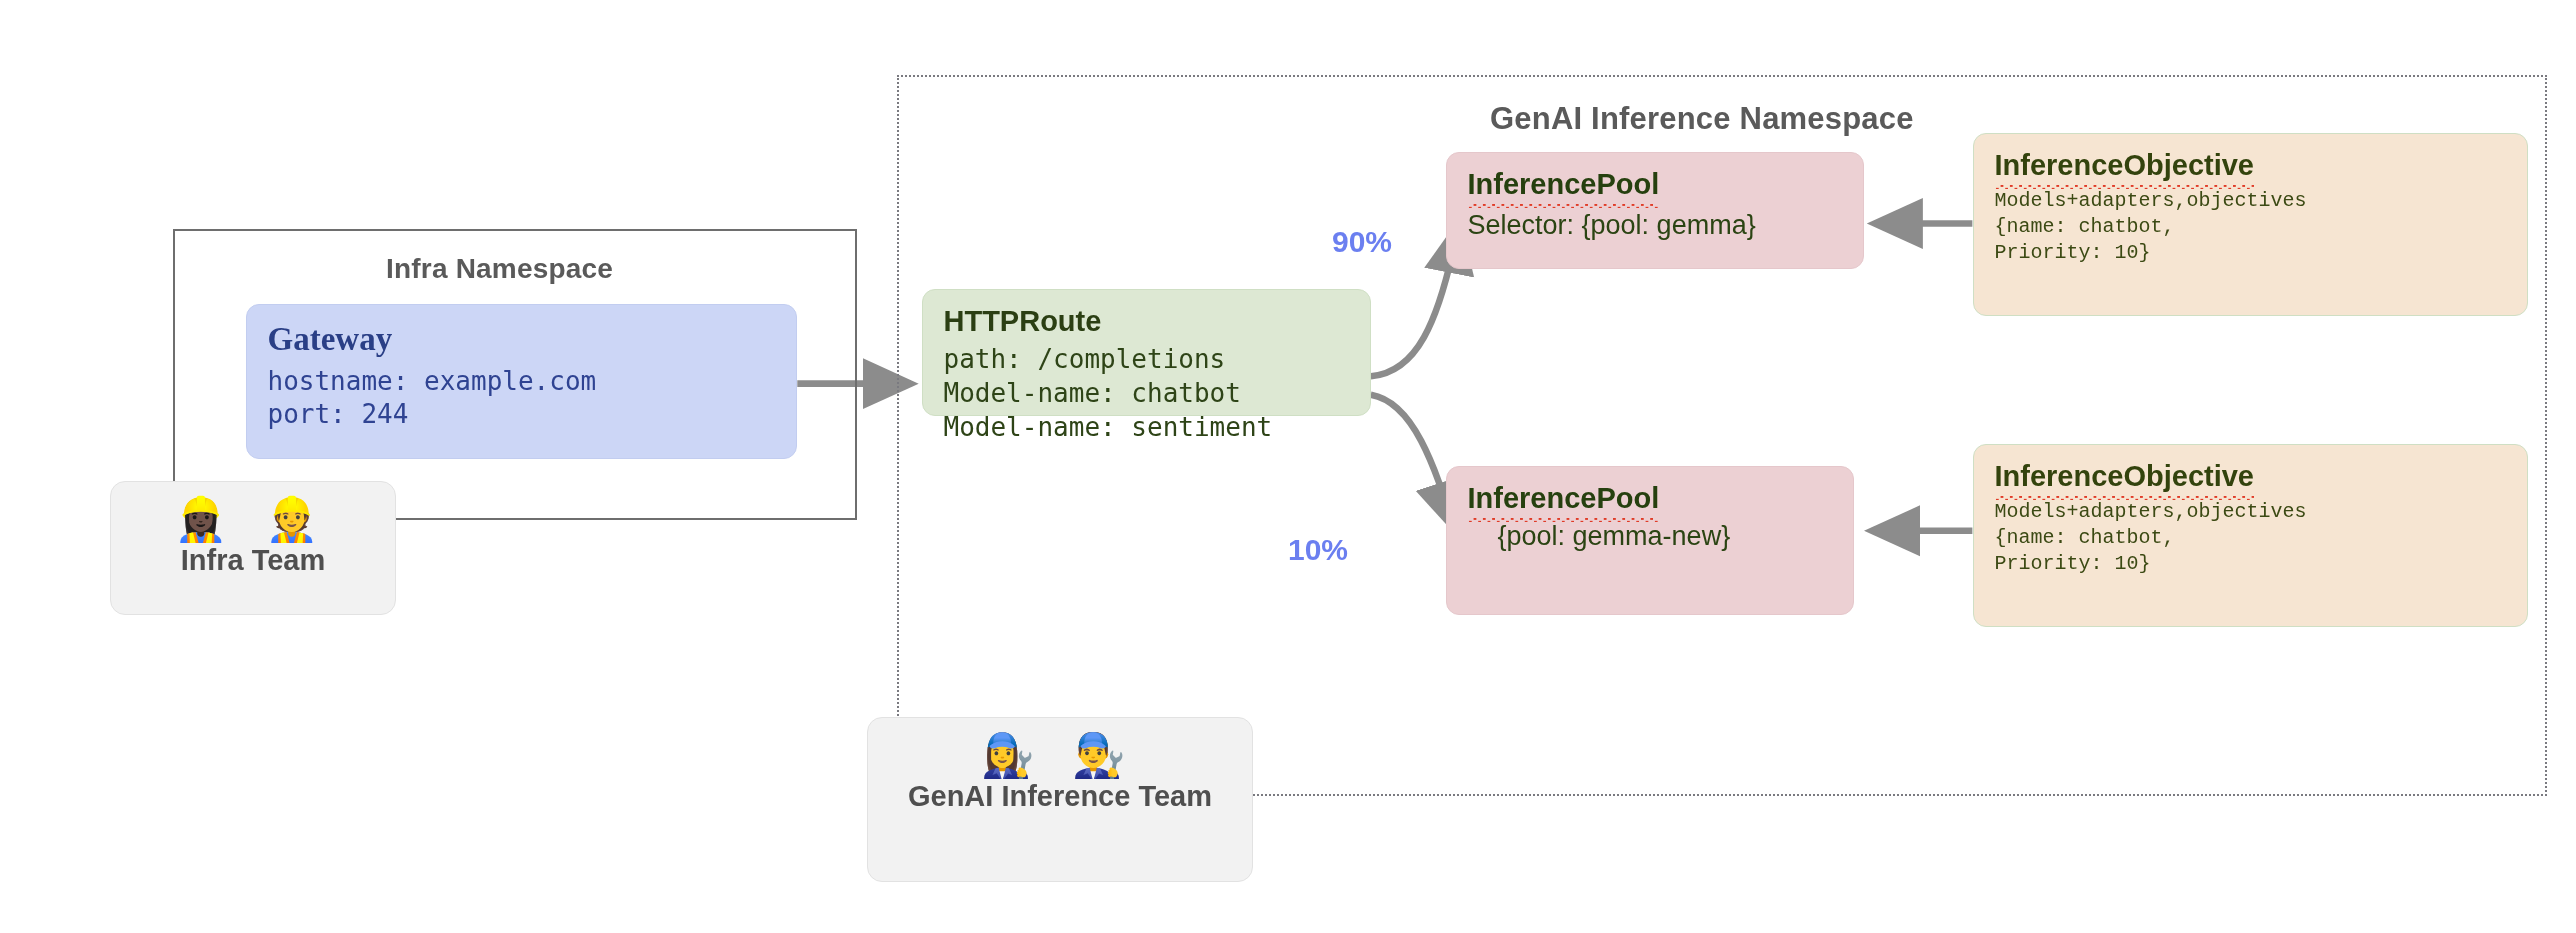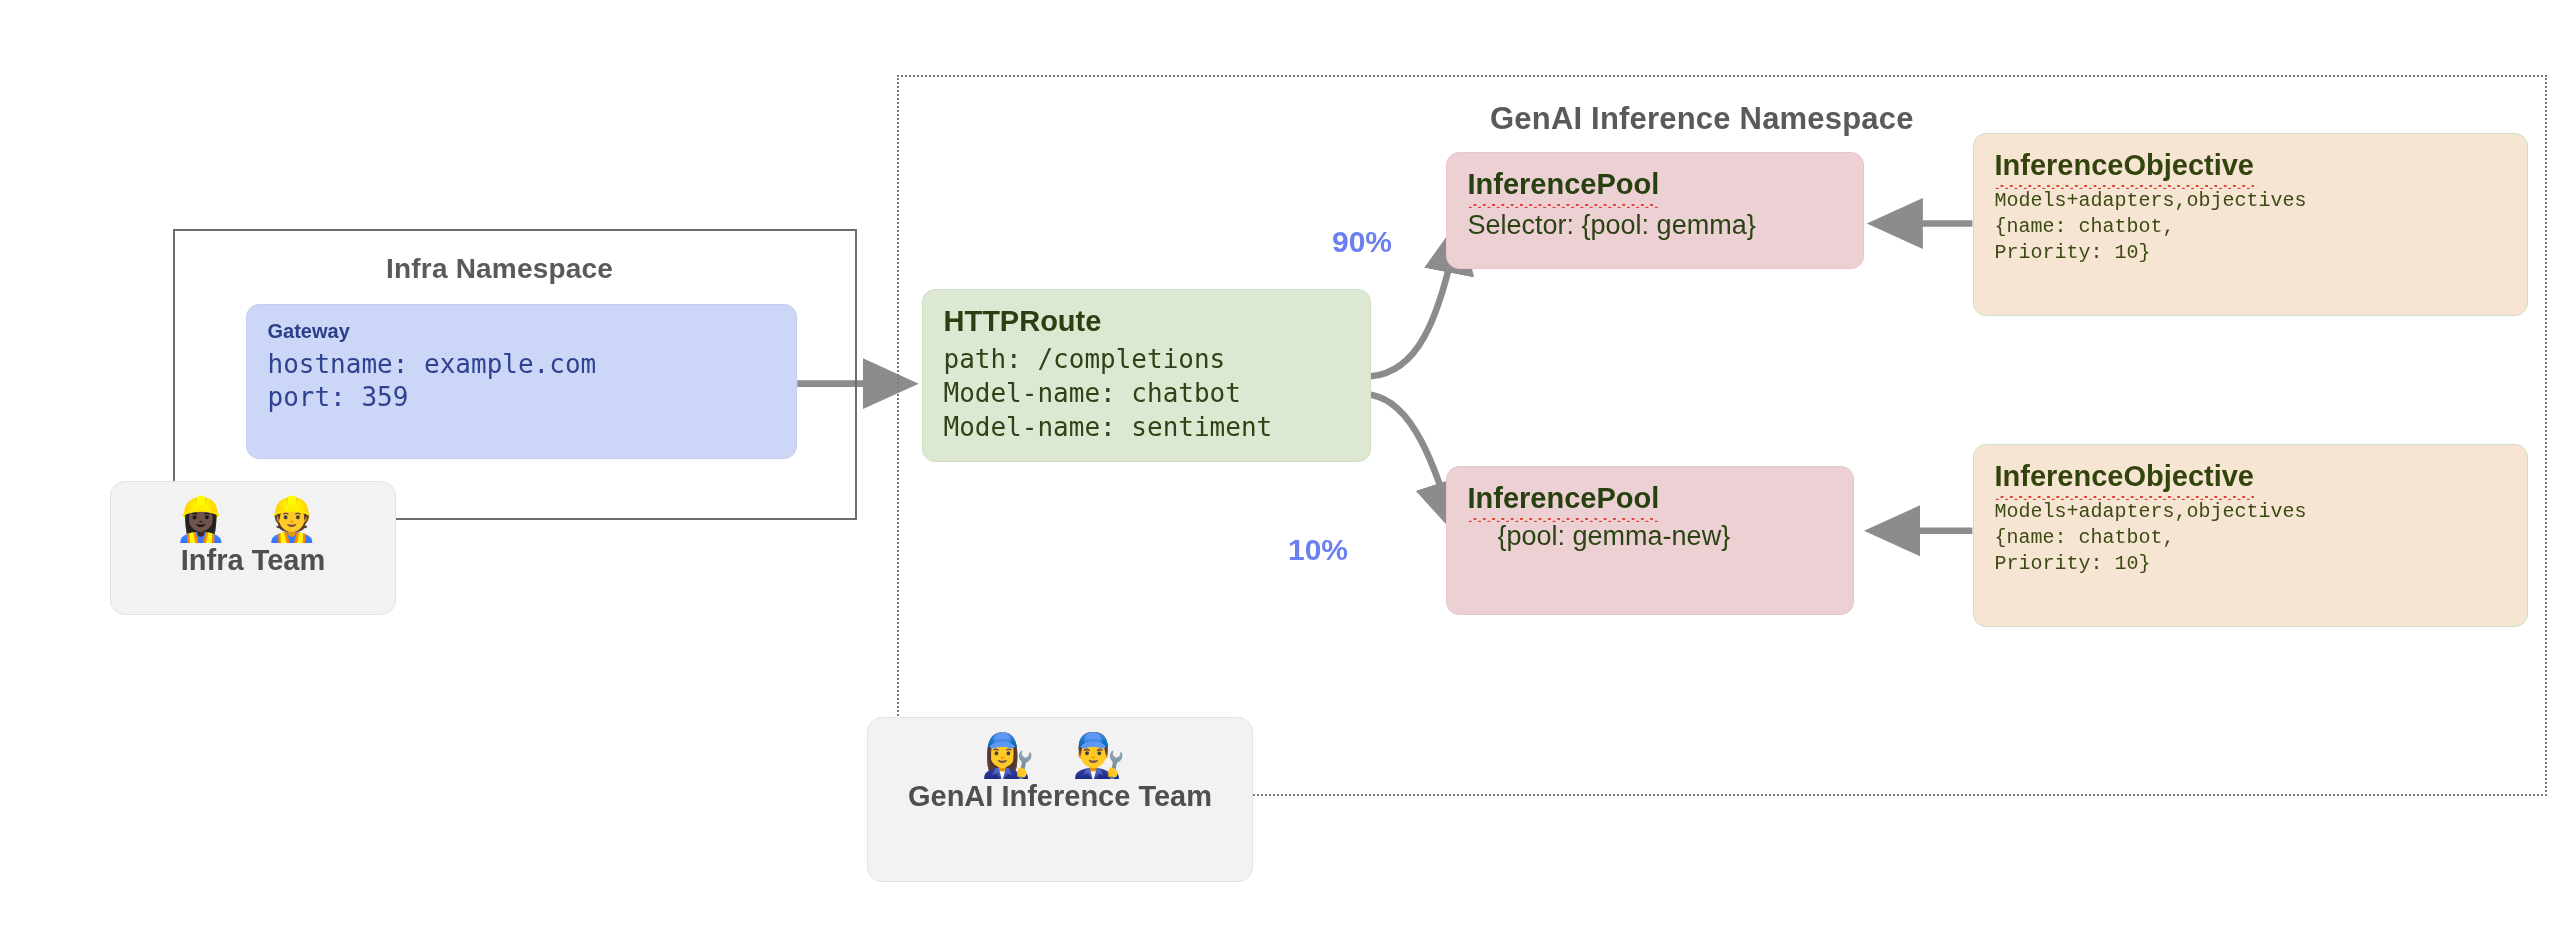--- a/index.html
+++ b/index.html
@@ -63,22 +63,22 @@
     white-space: pre;
   }
 
   
   .card.gateway {
     background: #ccd6f6;
     border: 0.9px solid #c2cdf0;
     color: #2a3f86;
   }
   .card.gateway .title {
-    font-family: Liberation Sans, sans-serif;
-    font-size: 20px;
+    font-family: Liberation Serif, serif;
+    font-size: 33px;
     color: #2a3f86;
     margin-bottom: 3.7px;
   }
   .card.gateway .body-line {
     font-family: "DejaVu Sans Mono", monospace;
     font-size: 26px;
     color: #2f4392;
   }
 
   
@@ -224,29 +224,29 @@
 
   <div class="ns-dotted" style="left:897px; top:75px; width:1650px; height:721px;"></div>
   <div class="ns-title genai" style="left:1490px; top:101px;">GenAI Inference Namespace</div>
 
   <div class="ns-solid" style="left:173px; top:229px; width:684px; height:291px;"></div>
   <div class="ns-title infra" style="left:386px; top:253px;">Infra Namespace</div>
 
   <div class="card gateway" style="left:246px; top:304px; width:551px; height:155px;">
     <div class="title">Gateway</div>
     <div class="body-line">hostname: example.com</div>
-    <div class="body-line">port: 359</div>
+    <div class="body-line">port: 244</div>
   </div>
 
   <div class="team" style="left:110px; top:481px; width:286px; height:134px;">
     <div class="emojis">👷🏿‍♀️ 👷</div>
     <div class="team-label">Infra Team</div>
   </div>
 
-  <div class="card httproute" style="left:922px; top:289px; width:449px; height:173px;">
+  <div class="card httproute" style="left:922px; top:289px; width:449px; height:127px;">
     <div class="title">HTTPRoute</div>
     <div class="body-line">path: /completions</div>
     <div class="body-line">Model-name: chatbot</div>
     <div class="body-line">Model-name: sentiment</div>
   </div>
 
   <div class="pct" style="left:1332px; top:225px;">90%</div>
   <div class="pct" style="left:1288px; top:533px;">10%</div>
 
   <div class="card pool" style="left:1446px; top:152px; width:418px; height:117px;">

